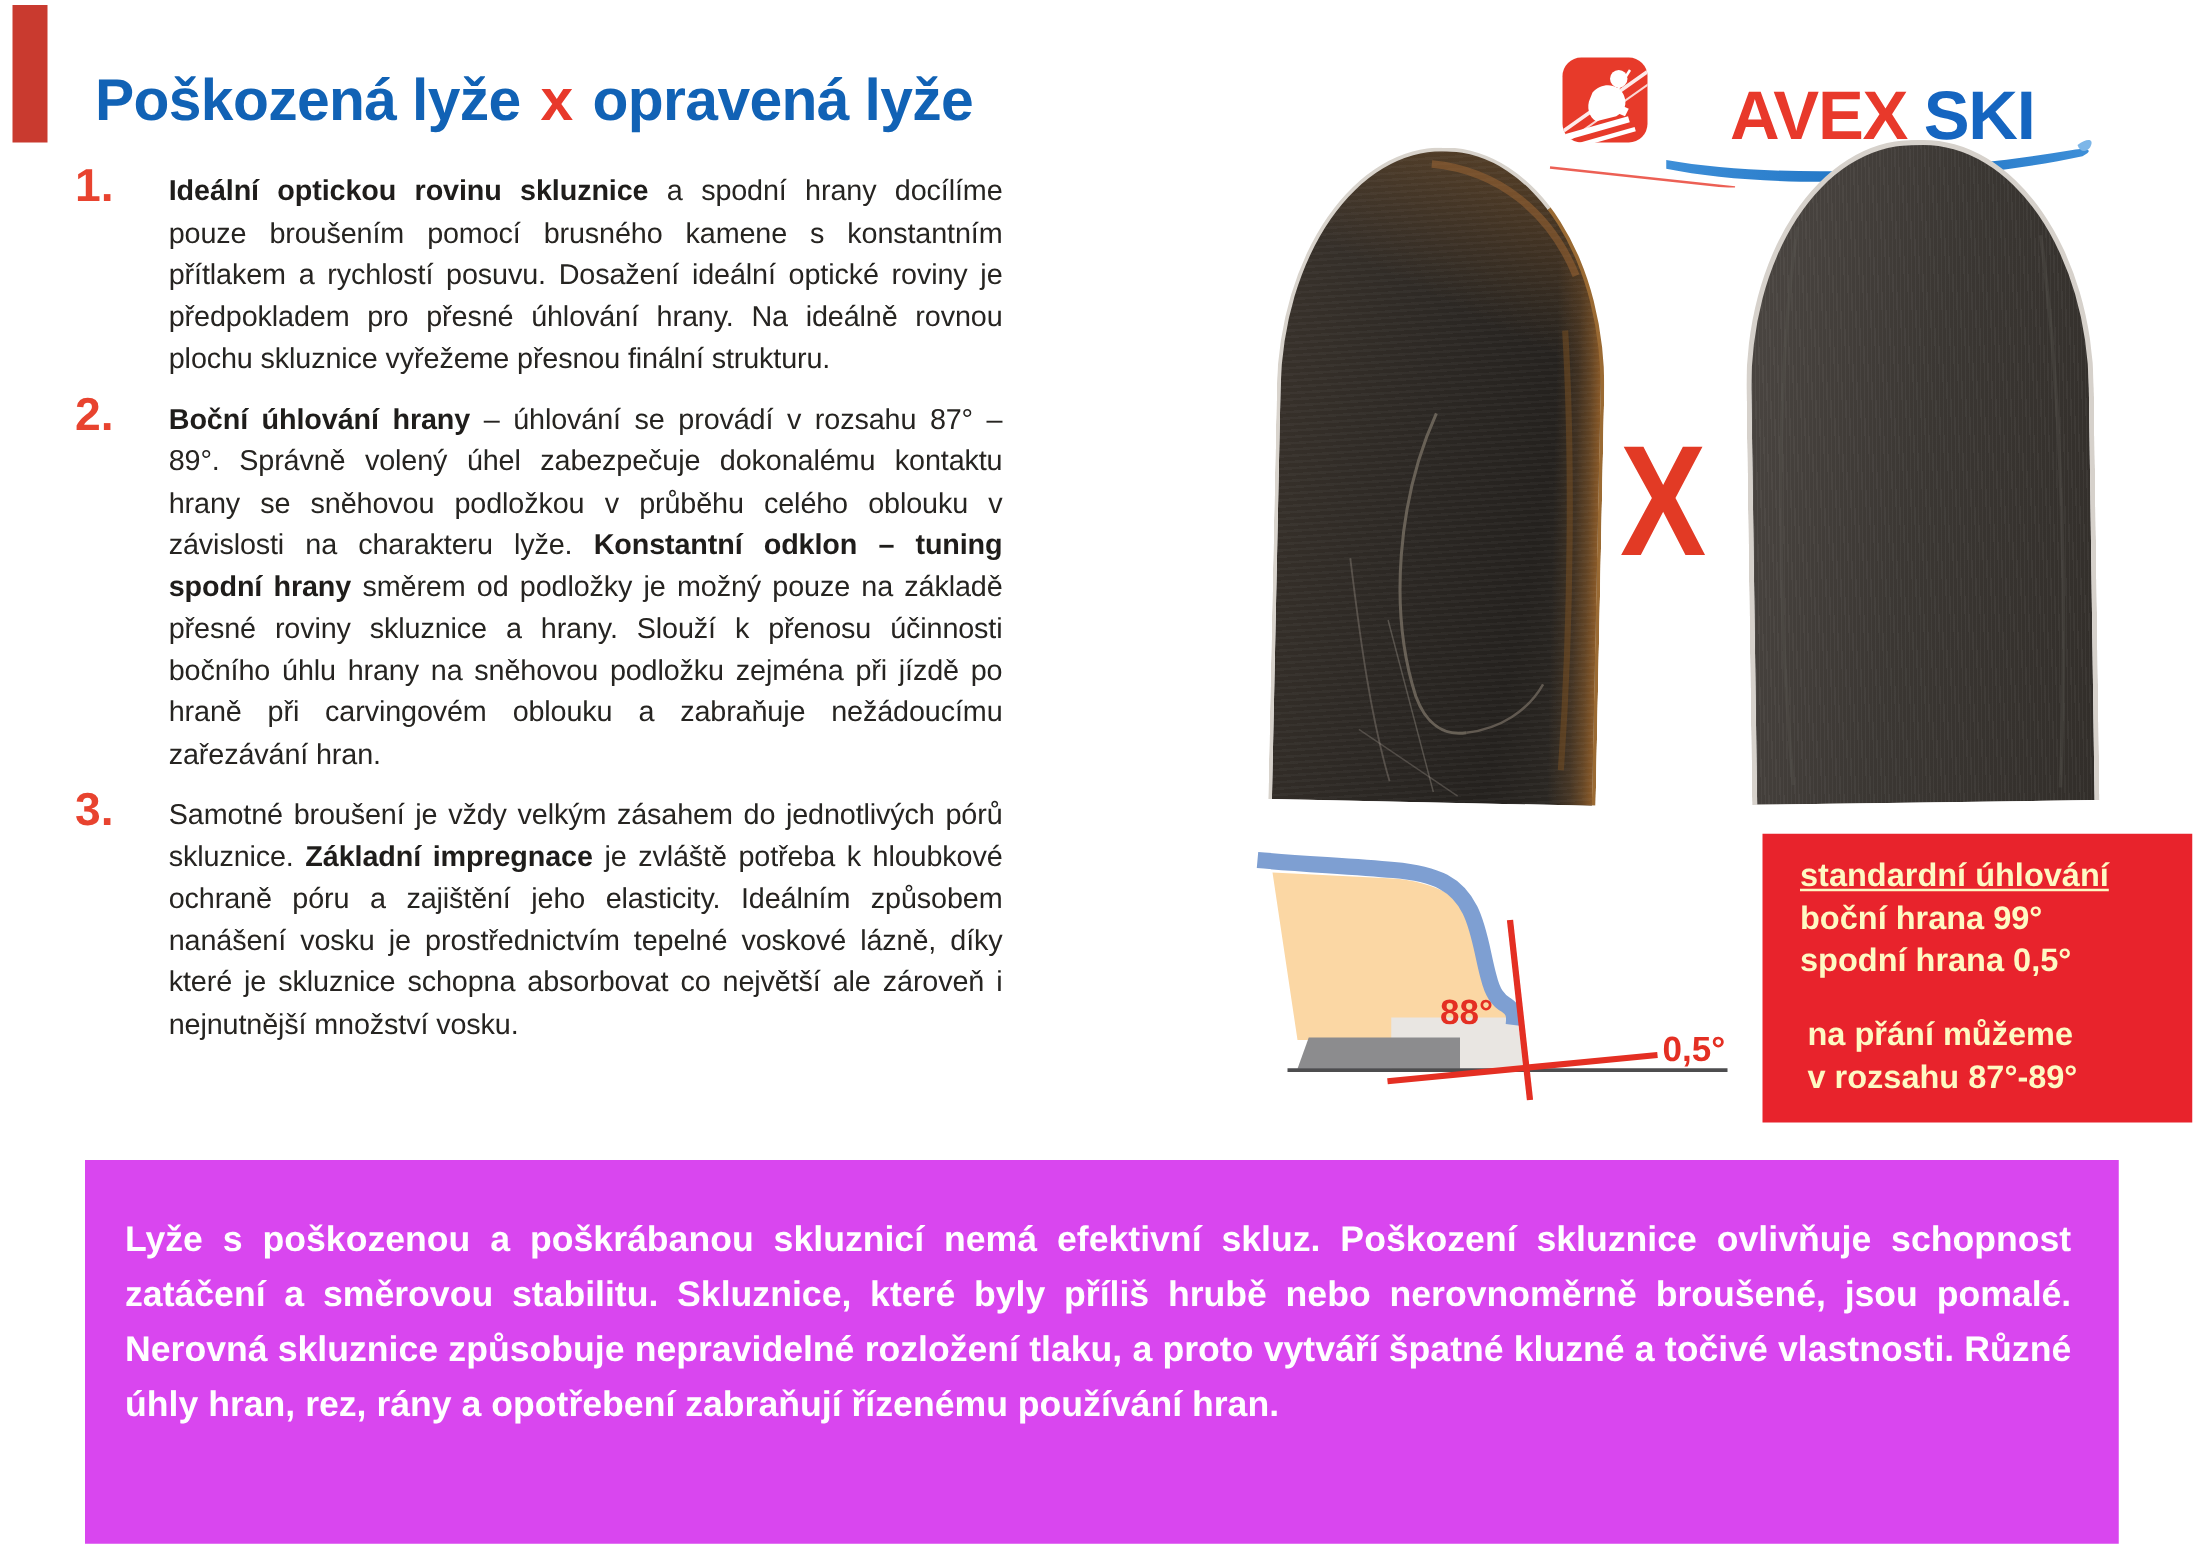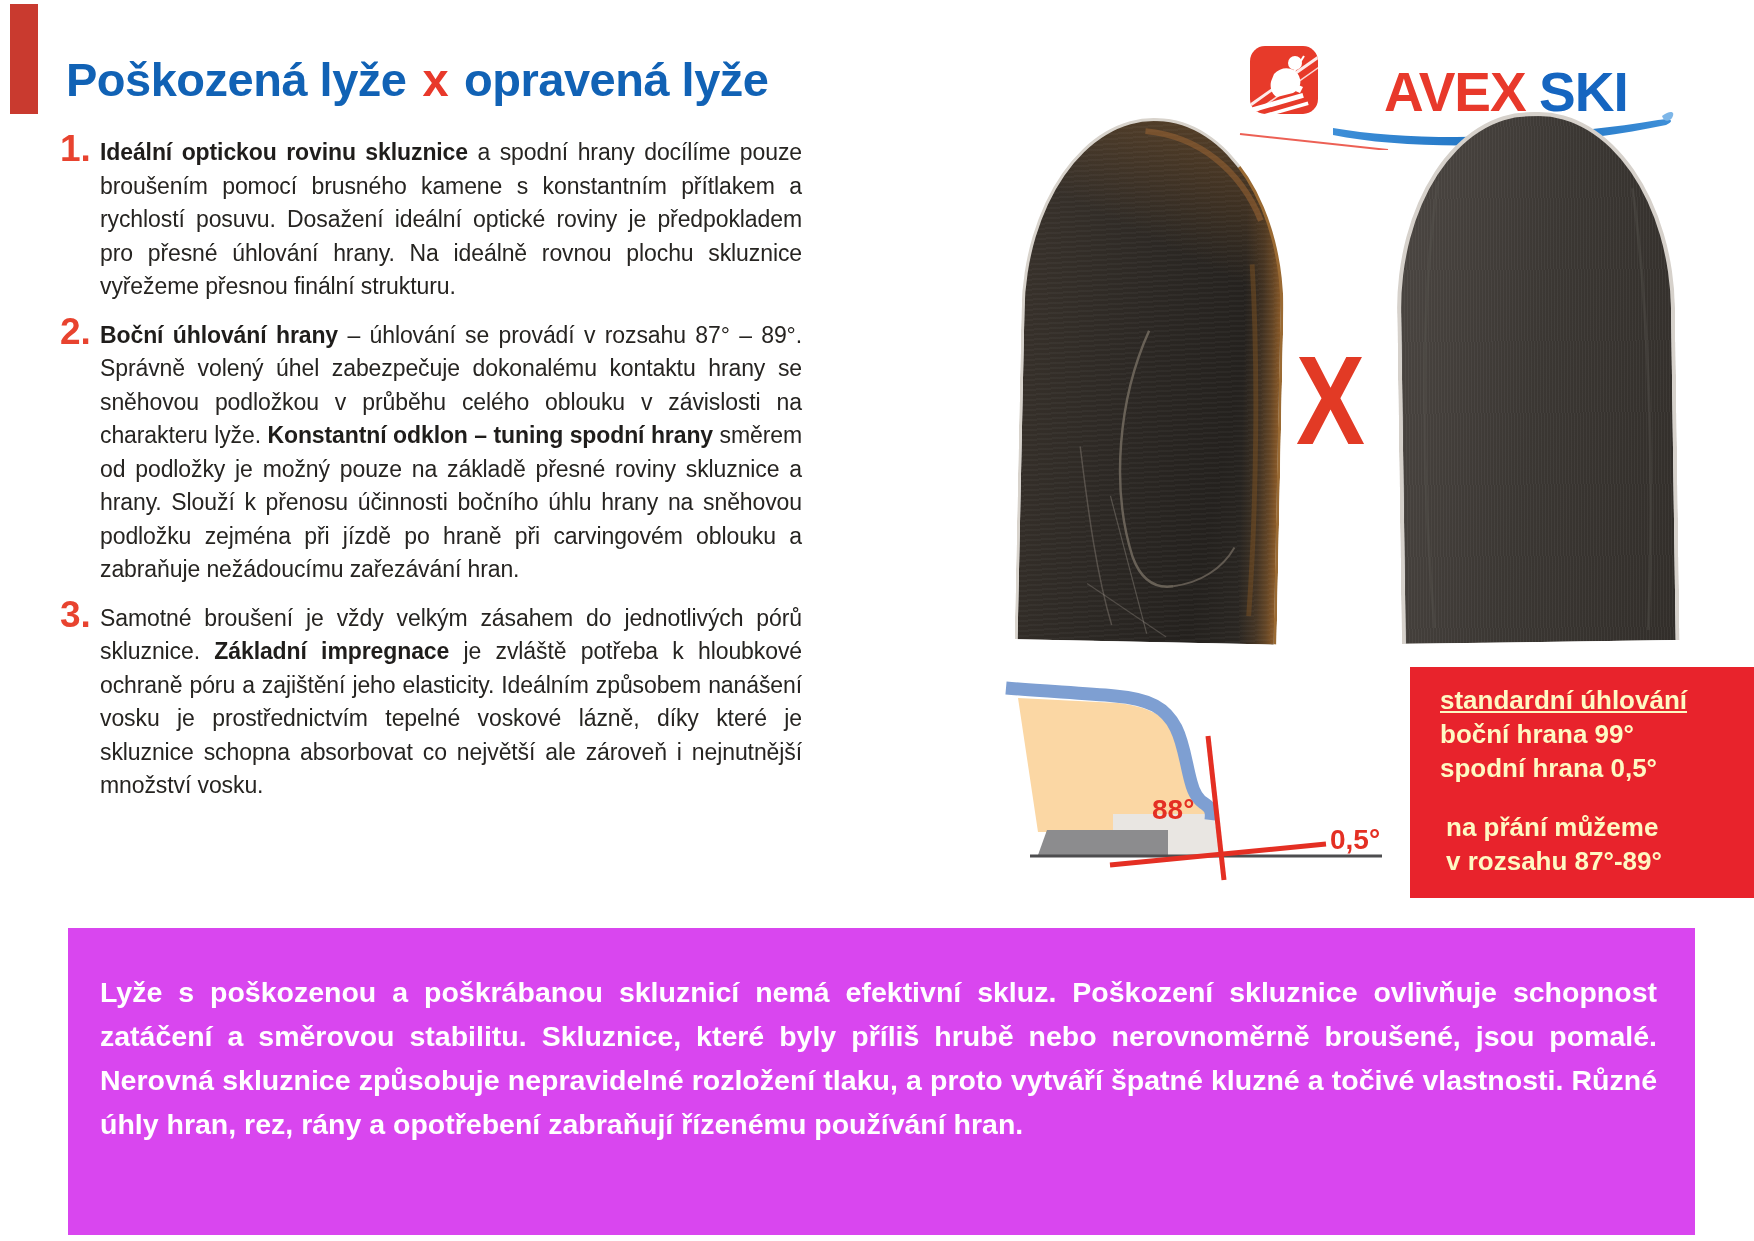--- a/index.html
+++ b/index.html
@@ -7,28 +7,28 @@
     position:relative;
     width:1754px;height:1241px;
     background:#ffffff;
     overflow:hidden;
     font-family:"Liberation Sans","DejaVu Sans",sans-serif;
   }
   
   .red-bar{position:absolute;left:10px;top:4px;width:28px;height:110px;background:#c93a2f;}
 
   
-  .title{position:absolute;left:66px;top:52px;font-size:47px;font-weight:700;color:#1162b5;letter-spacing:-0.5px;white-space:nowrap;}
+  .title{position:absolute;left:76px;top:52px;font-size:47px;font-weight:700;color:#1162b5;letter-spacing:-0.5px;white-space:nowrap;}
   .title .x-sep{color:#e8392b;margin:0 16px;}
 
   
   .paragraphs{position:absolute;left:60px;top:136px;width:742px;}
   .para{display:flex;margin-bottom:15px;}
   .para .num{flex:0 0 40px;font-size:37px;line-height:32px;font-weight:700;color:#e8432f;margin-top:-3px;}
-  .para .ptext{flex:1;font-size:23px;line-height:33.5px;color:#262421;text-align:justify;letter-spacing:-0.1px;}
+  .para .ptext{flex:1;font-size:23px;line-height:33.5px;color:#262421;text-align:justify;letter-spacing:-0.1px;margin-left:35px;}
   .para .ptext strong{font-weight:700;color:#1f1d1b;}
 
   
   .ski{position:absolute;box-sizing:border-box;}
   .ski-damaged{
     left:1020px;top:118px;width:262px;height:524px;
     border:3px solid #d8d3cc;border-bottom:none;border-right-color:#9a6a33;
     border-radius:130px 130px 0 0 / 195px 195px 0 0;
     background:
       repeating-linear-gradient(175deg, rgba(255,255,255,.03) 0 2px, rgba(0,0,0,0) 2px 5px),

